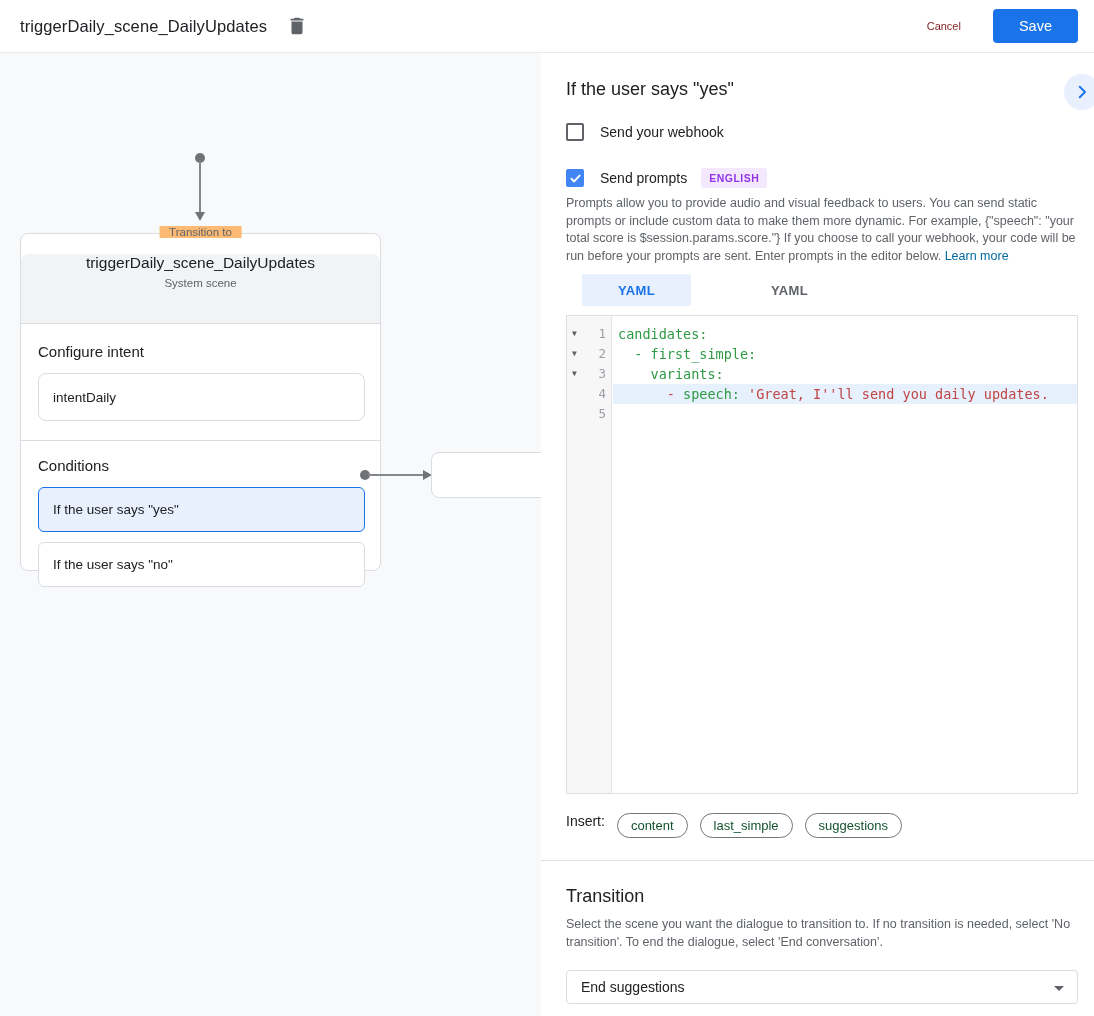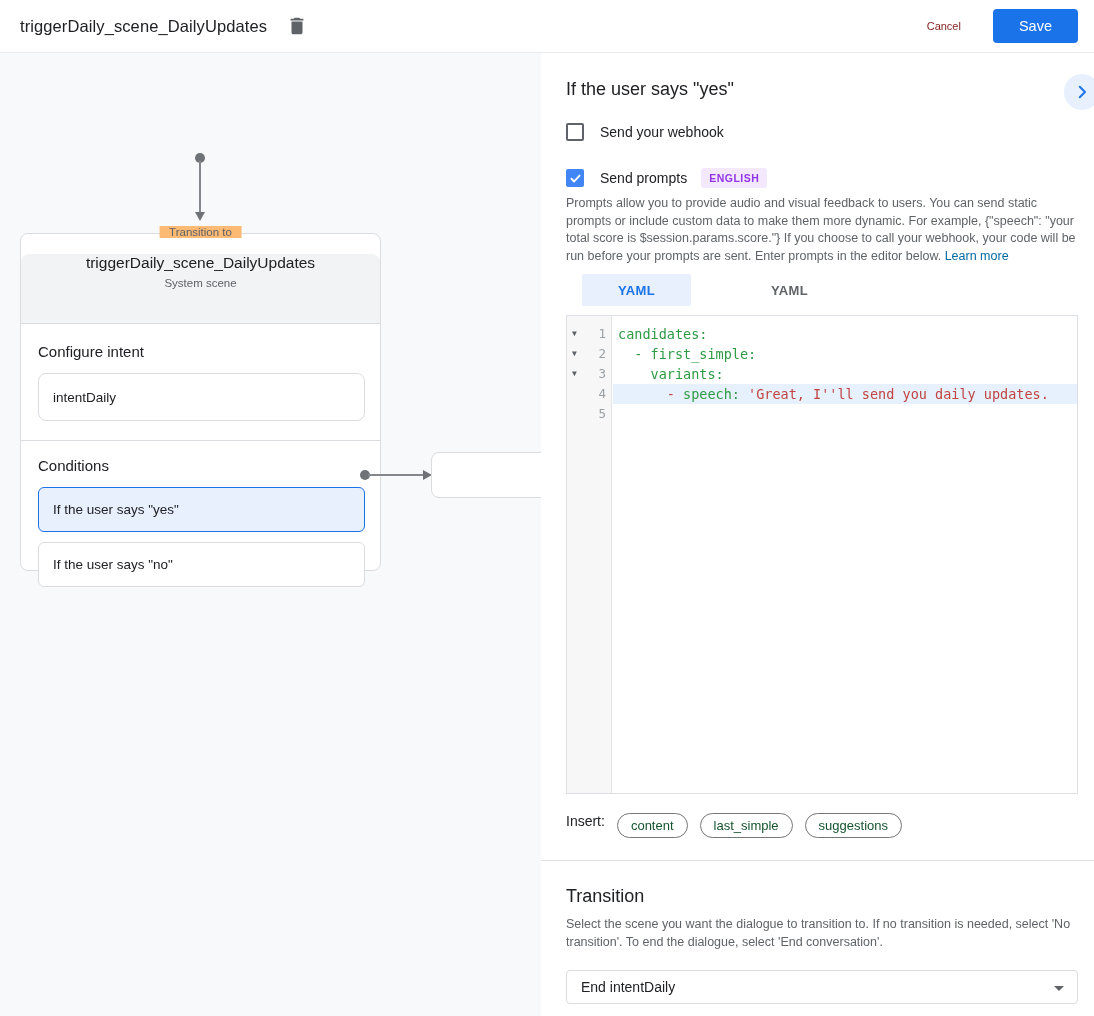--- a/index.html
+++ b/index.html
@@ -294,17 +294,17 @@
     <button class="chip">last_simple</button>
     <button class="chip">suggestions</button>
   </div>
 
   <div class="panel-divider"></div>
 
   <div class="transition-title">Transition</div>
   <div class="transition-desc">Select the scene you want the dialogue to transition to. If no transition is needed, select 'No transition'. To end the dialogue, select 'End conversation'.</div>
 
   <div class="select-box">
-    <span>End intentDaily</span>
+    <span>End suggestions</span>
     <span class="select-caret"></span>
   </div>
 
 </div>
 
 </body></html>

